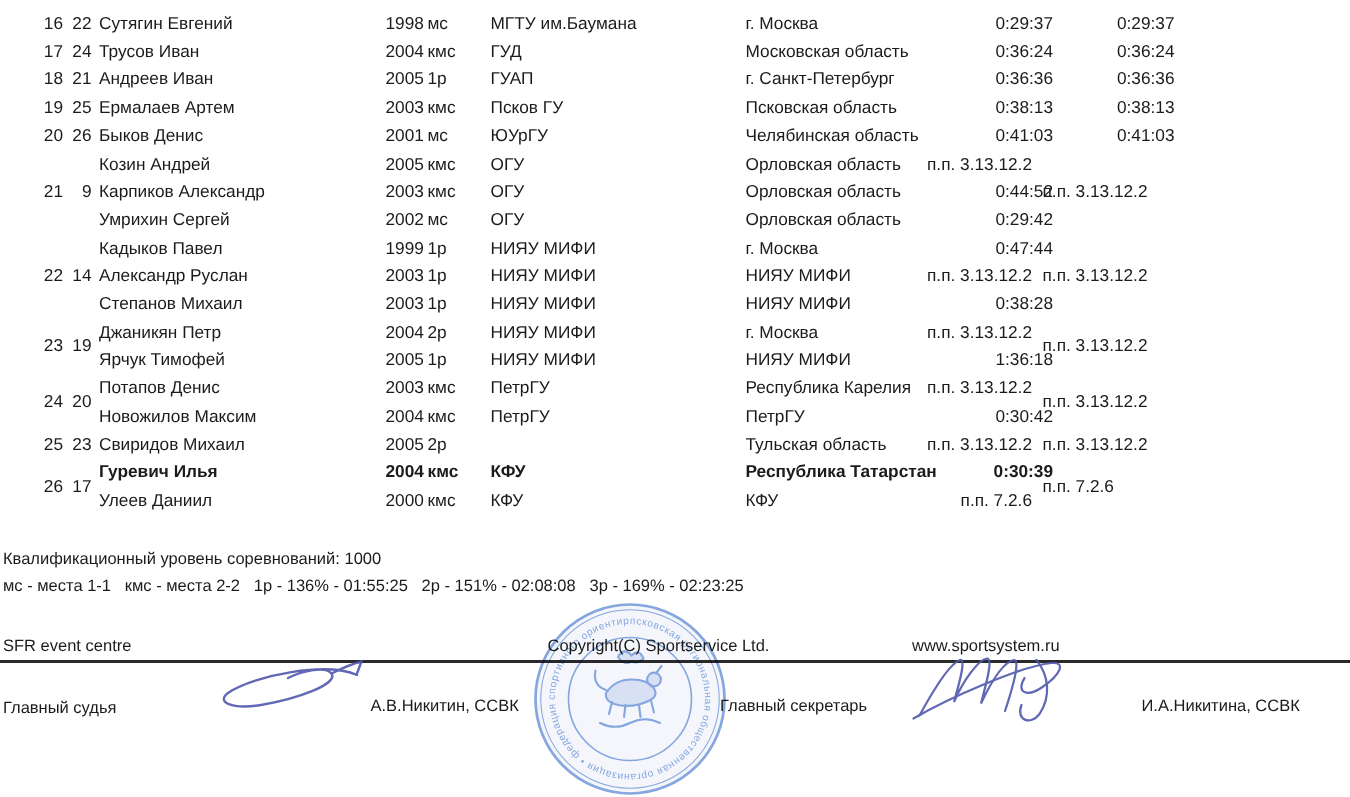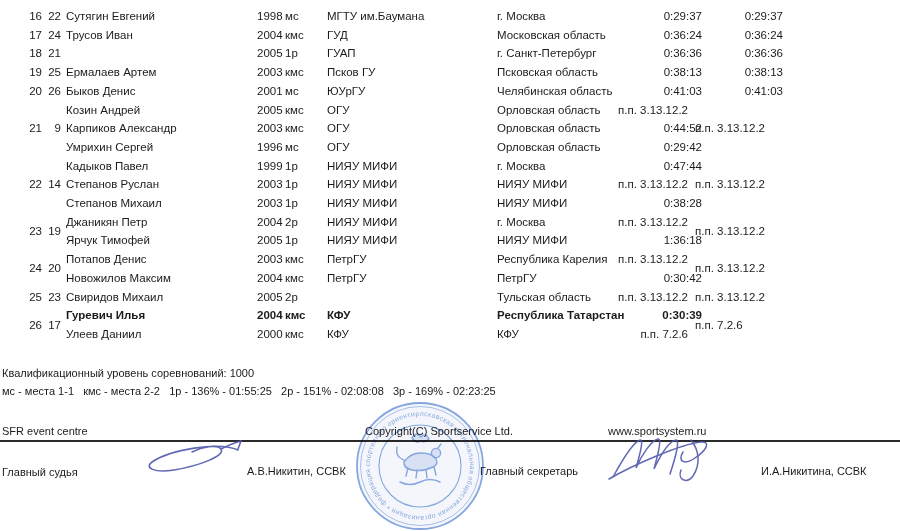--- a/index.html
+++ b/index.html
@@ -81,20 +81,21 @@
       <span class="cell c-year">2004</span>
       <span class="cell c-rank">кмс</span>
       <span class="cell c-club">ГУД</span>
       <span class="cell c-region">Московская область</span>
       <span class="cell c-t1">0:36:24</span>
       <span class="cell c-t2">0:36:24</span>
     </div>
     <div class="row" style="top: 46.4px;">
       <span class="cell c-place">18</span>
       <span class="cell c-bib">21</span>
+      <span class="cell c-name">Андреев Иван</span>
       <span class="cell c-year">2005</span>
       <span class="cell c-rank">1р</span>
       <span class="cell c-club">ГУАП</span>
       <span class="cell c-region">г. Санкт-Петербург</span>
       <span class="cell c-t1">0:36:36</span>
       <span class="cell c-t2">0:36:36</span>
     </div>
     <div class="row" style="top: 65.1px;">
       <span class="cell c-place">19</span>
       <span class="cell c-bib">25</span>
@@ -131,38 +132,38 @@
       <span class="cell c-name">Карпиков Александр</span>
       <span class="cell c-year">2003</span>
       <span class="cell c-rank">кмс</span>
       <span class="cell c-club">ОГУ</span>
       <span class="cell c-region">Орловская область</span>
       <span class="cell c-t1">0:44:52</span>
       <span class="cell c-t2 pp">п.п. 3.13.12.2</span>
     </div>
     <div class="row" style="top: 139.9px;">
       <span class="cell c-name">Умрихин Сергей</span>
-      <span class="cell c-year">1996</span>
+      <span class="cell c-year">2002</span>
       <span class="cell c-rank">мс</span>
       <span class="cell c-club">ОГУ</span>
       <span class="cell c-region">Орловская область</span>
       <span class="cell c-t1">0:29:42</span>
     </div>
     <div class="row" style="top: 158.6px;">
       <span class="cell c-name">Кадыков Павел</span>
       <span class="cell c-year">1999</span>
       <span class="cell c-rank">1р</span>
       <span class="cell c-club">НИЯУ МИФИ</span>
       <span class="cell c-region">г. Москва</span>
       <span class="cell c-t1">0:47:44</span>
     </div>
     <div class="row" style="top: 177.3px;">
       <span class="cell c-place">22</span>
       <span class="cell c-bib">14</span>
-      <span class="cell c-name">Степанов Руслан</span>
+      <span class="cell c-name">Александр Руслан</span>
       <span class="cell c-year">2003</span>
       <span class="cell c-rank">1р</span>
       <span class="cell c-club">НИЯУ МИФИ</span>
       <span class="cell c-region">НИЯУ МИФИ</span>
       <span class="cell c-t1 pp">п.п. 3.13.12.2</span>
       <span class="cell c-t2 pp">п.п. 3.13.12.2</span>
     </div>
     <div class="row" style="top: 196px;">
       <span class="cell c-name">Степанов Михаил</span>
       <span class="cell c-year">2003</span>

